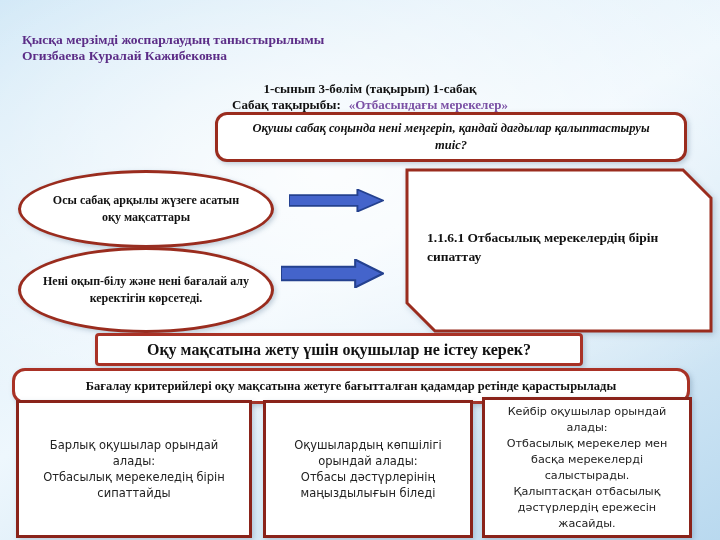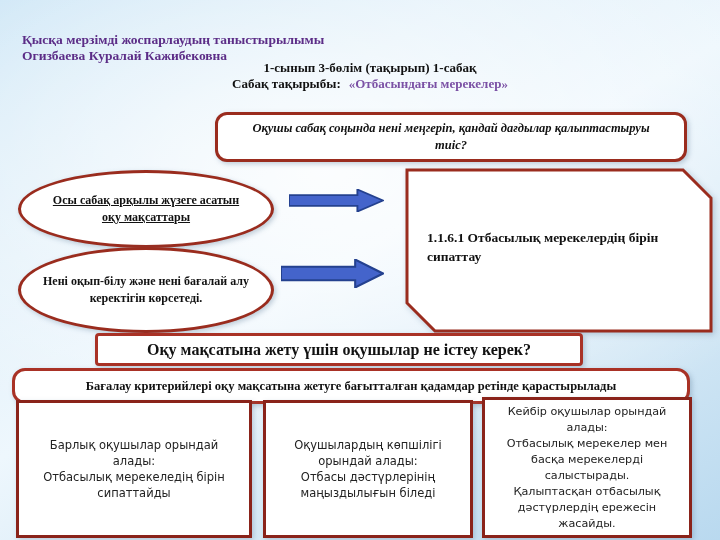--- a/index.html
+++ b/index.html
@@ -13,41 +13,41 @@
       linear-gradient(150deg, #cde6f6 0%, #e3f1fa 28%, #eef7fd 48%, #d2e7f5 76%, #b9d9ef 100%);
   }
   .abs{position:absolute;}
   
   .pres-title{
     left:22px;top:32px;width:370px;
     font-weight:bold;font-size:13.5px;line-height:16px;
     color:#5c2d87;
   }
   .lesson-lines{
-    left:140px;top:60px;width:460px;
+    left:140px;top:81px;width:460px;
     text-align:center;font-weight:bold;font-size:13px;line-height:16px;color:#111;
   }
   .topic-value{color:#7b51a5;margin-left:8px;}
   
   .rbox{
     background:#fff;
     border:3px solid #9a2c1e;
     box-sizing:border-box;
     display:flex;align-items:center;justify-content:center;
     text-align:center;color:#111;font-weight:bold;
     box-shadow:2px 2px 5px rgba(90,120,150,.35);
   }
   .question-box{
     left:215px;top:112px;width:472px;height:50px;
     border-radius:12px;font-size:12.5px;line-height:17px;
     padding:2px 26px;
     font-style:italic;
   }
   .ellipse{border-radius:50%;font-size:12px;line-height:17px;padding:4px 22px;}
-  .ellipse-top{left:18px;top:170px;width:256px;height:78px;text-decoration:underline;}
+  .ellipse-top{left:18px;top:170px;width:256px;height:78px;}
   .ellipse-bottom{left:18px;top:247px;width:256px;height:86px;}
   .objective-shape{left:405px;top:168px;width:368px;height:165px;}
   .objective-shape svg{display:block;filter:drop-shadow(2px 2px 3px rgba(90,120,150,.35));}
   .objective-text{
     position:absolute;left:22px;top:60px;width:264px;
     text-align:left;font-weight:bold;font-size:13.5px;line-height:19px;color:#111;
   }
   .action-box{
     left:95px;top:333px;width:488px;height:33px;
     border-radius:4px;font-size:16px;line-height:18px;

